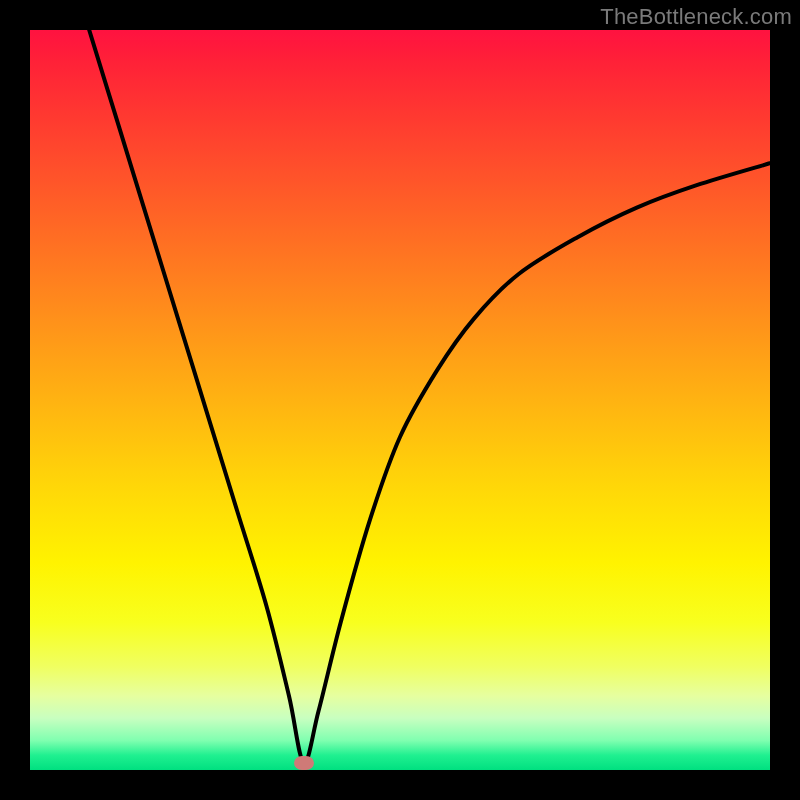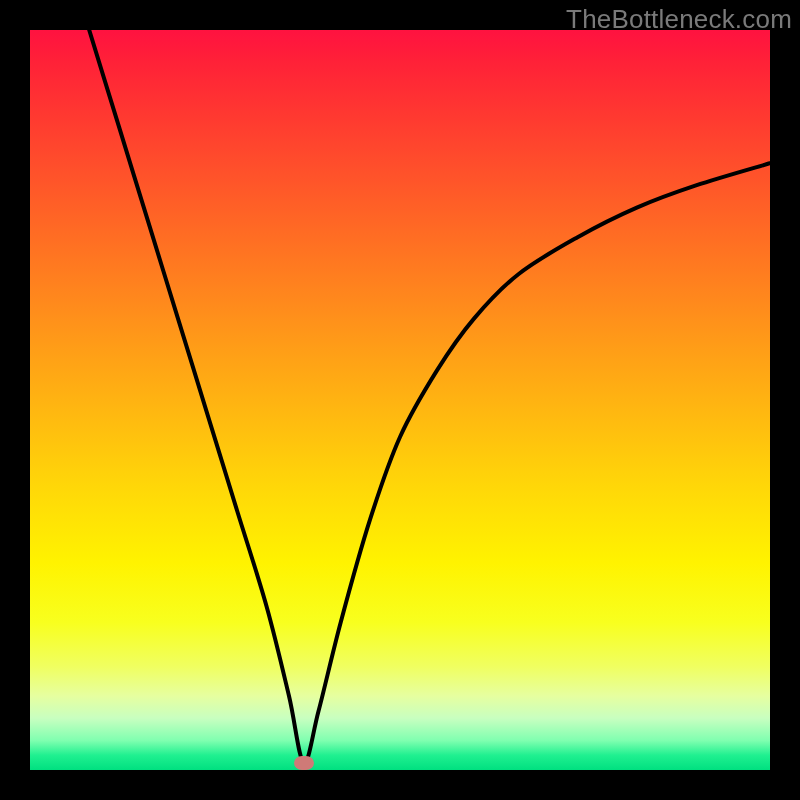--- a/index.html
+++ b/index.html
@@ -62,21 +62,21 @@
     height: 14px;
     border-radius: 8px / 7px;
     background: #cf7a77;
     transform: translate(-50%, -50%);
   }
   .watermark {
     position: absolute;
     top: 4px;
     right: 8px;
     color: #7a7a7a;
-    font-size: 26px;
+    font-size: 22px;
     letter-spacing: 0.2px;
     font-weight: 500;
   }
 </style>
 </head>
 <body>
 
 <div class="watermark">TheBottleneck.com</div>
 
 <div class="frame"></div>

